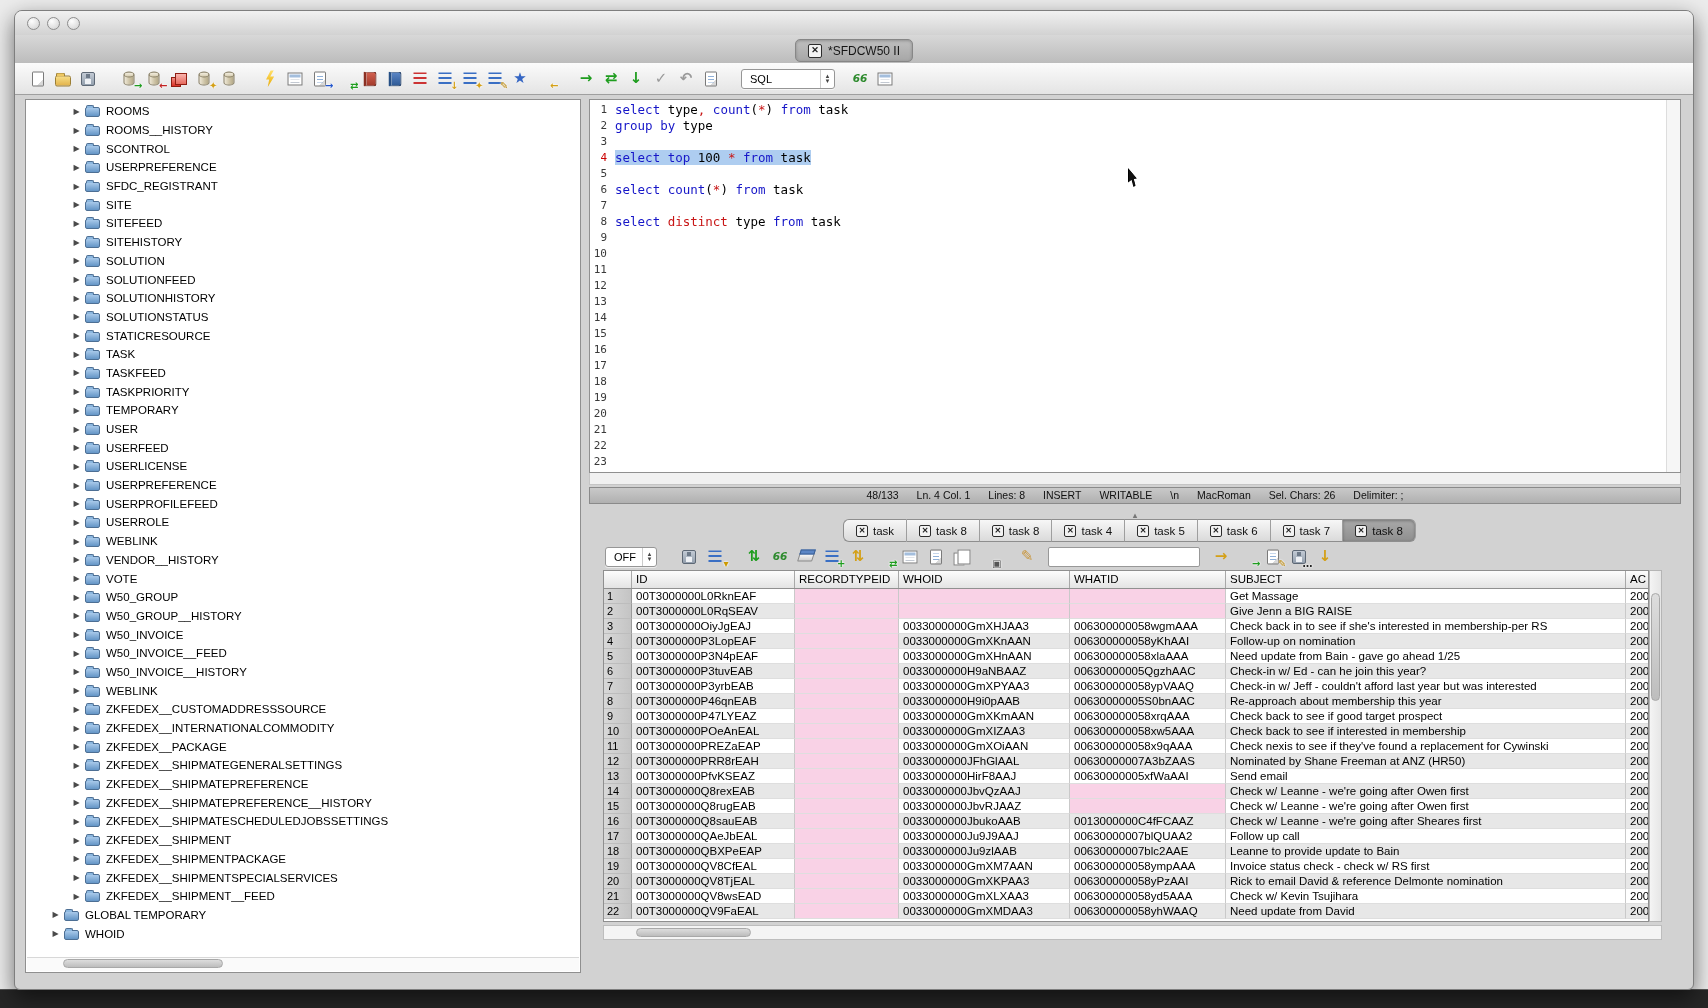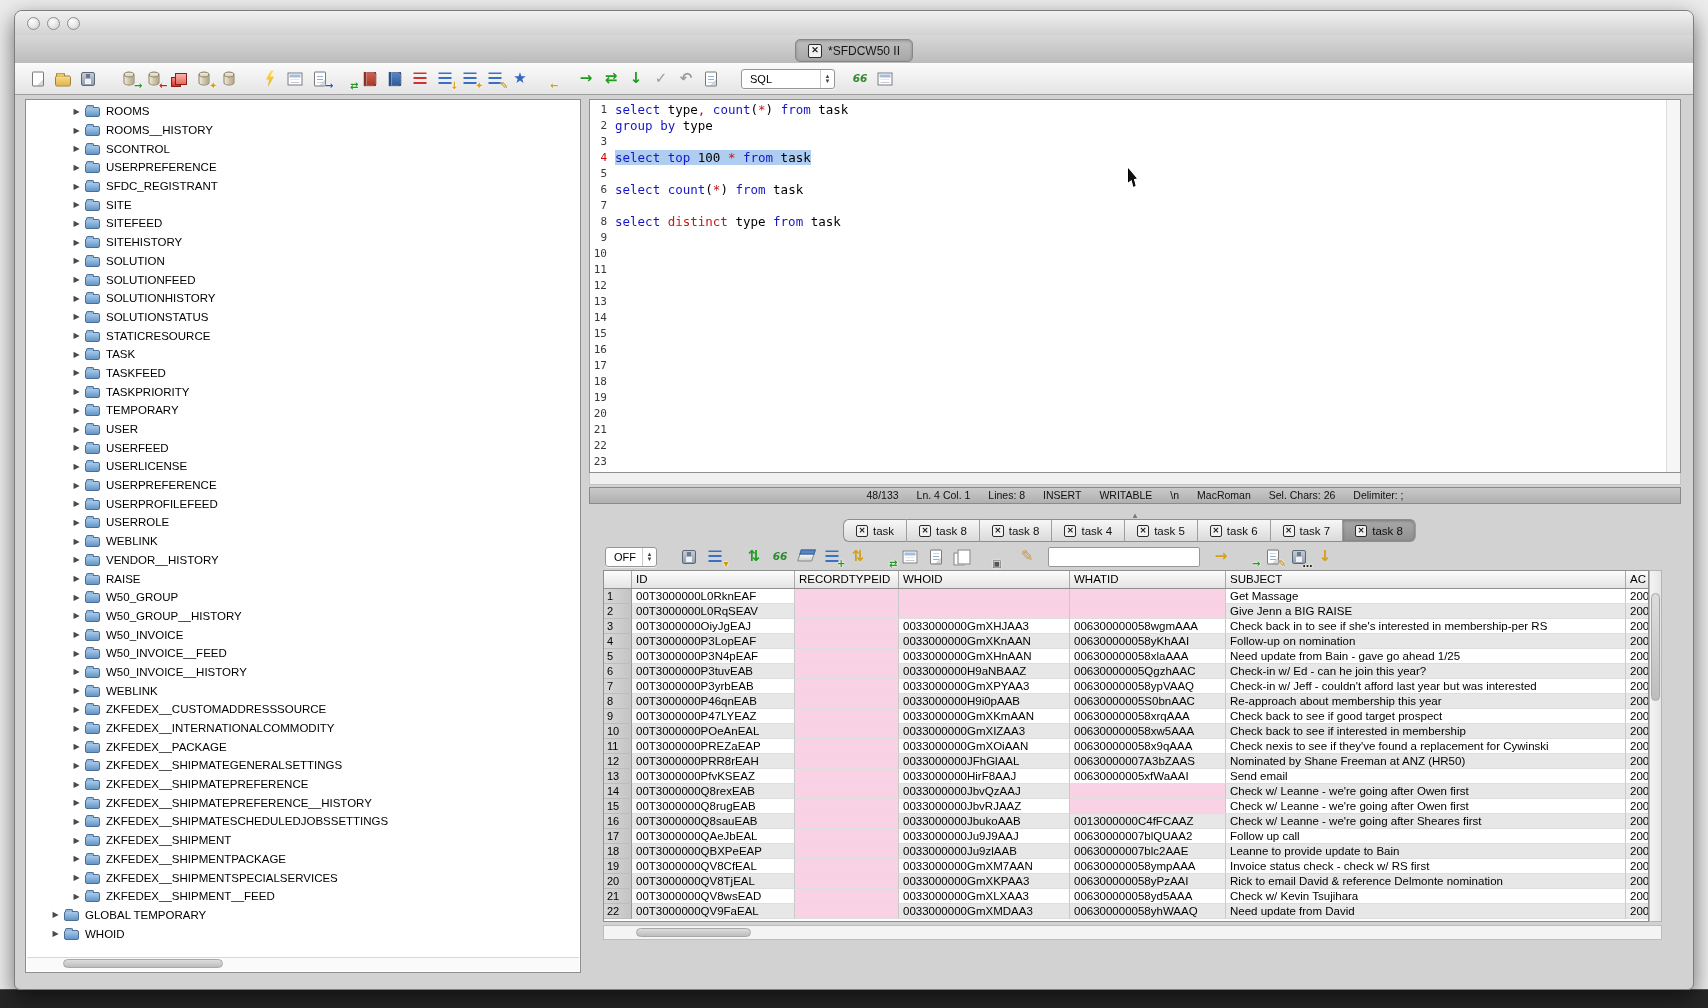--- a/index.html
+++ b/index.html
@@ -442,21 +442,21 @@
               <span>WEBLINK</span>
             </div>
             <div class="tree-row" style="padding-left: 43px;">
               <span class="twisty">▶</span>
               <span class="tfolder"></span>
               <span>VENDOR__HISTORY</span>
             </div>
             <div class="tree-row" style="padding-left: 43px;">
               <span class="twisty">▶</span>
               <span class="tfolder"></span>
-              <span>RAISE</span>
+              <span>VOTE</span>
             </div>
             <div class="tree-row" style="padding-left: 43px;">
               <span class="twisty">▶</span>
               <span class="tfolder"></span>
               <span>W50_GROUP</span>
             </div>
             <div class="tree-row" style="padding-left: 43px;">
               <span class="twisty">▶</span>
               <span class="tfolder"></span>
               <span>W50_GROUP__HISTORY</span>

